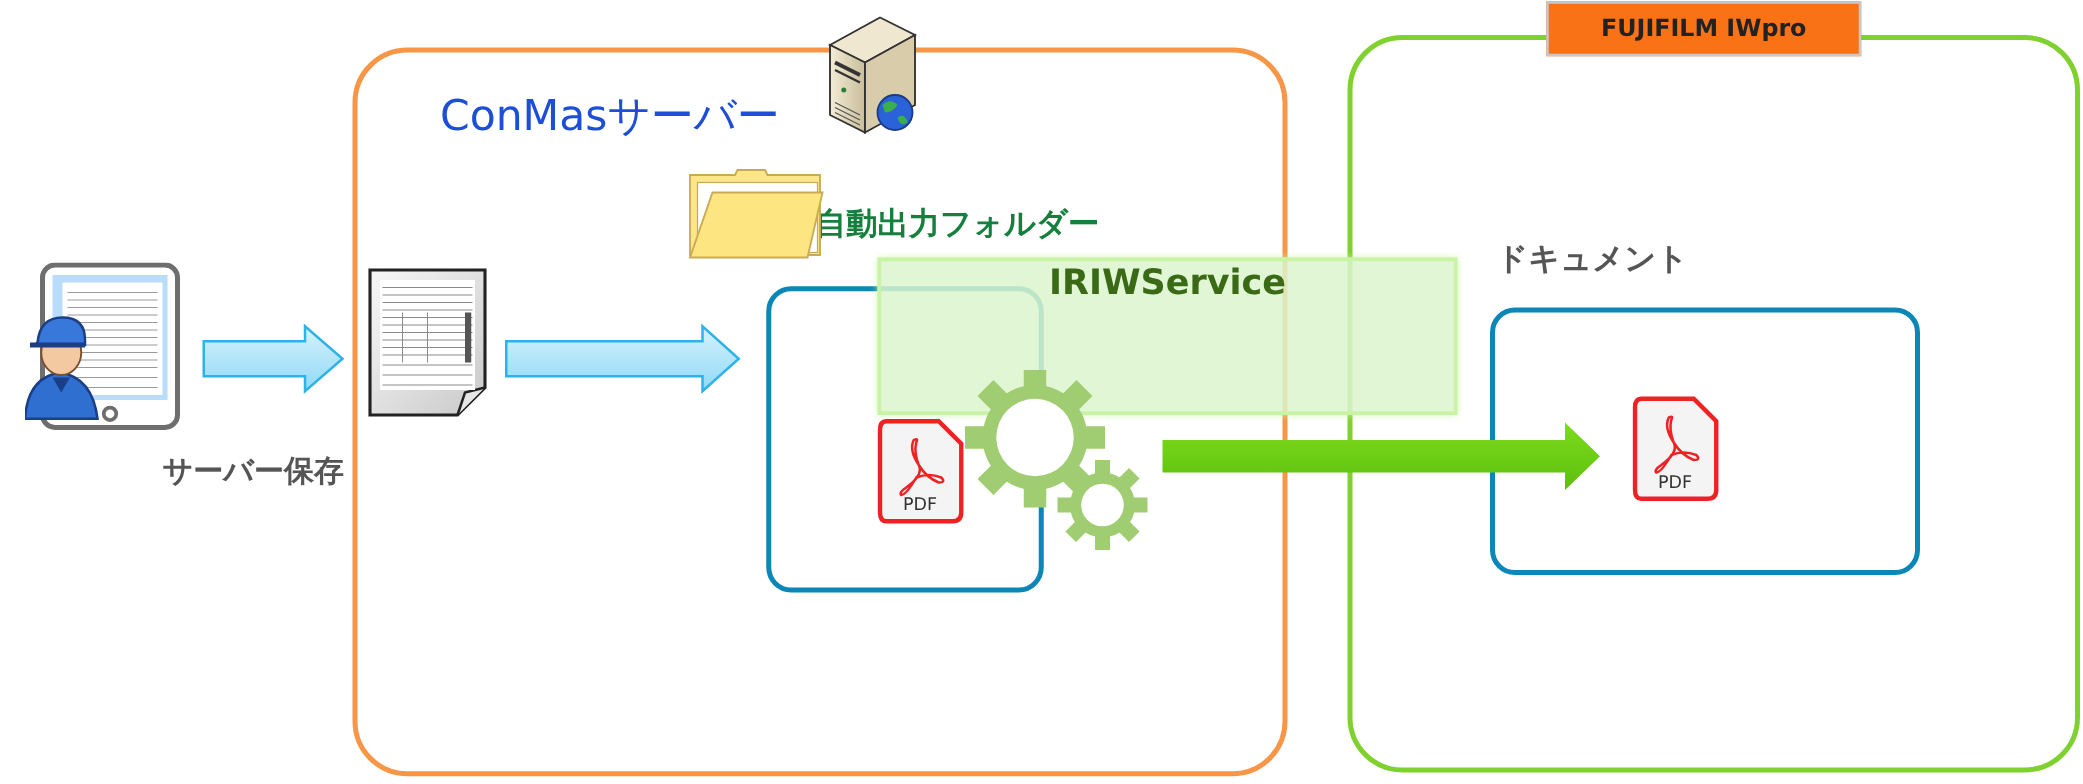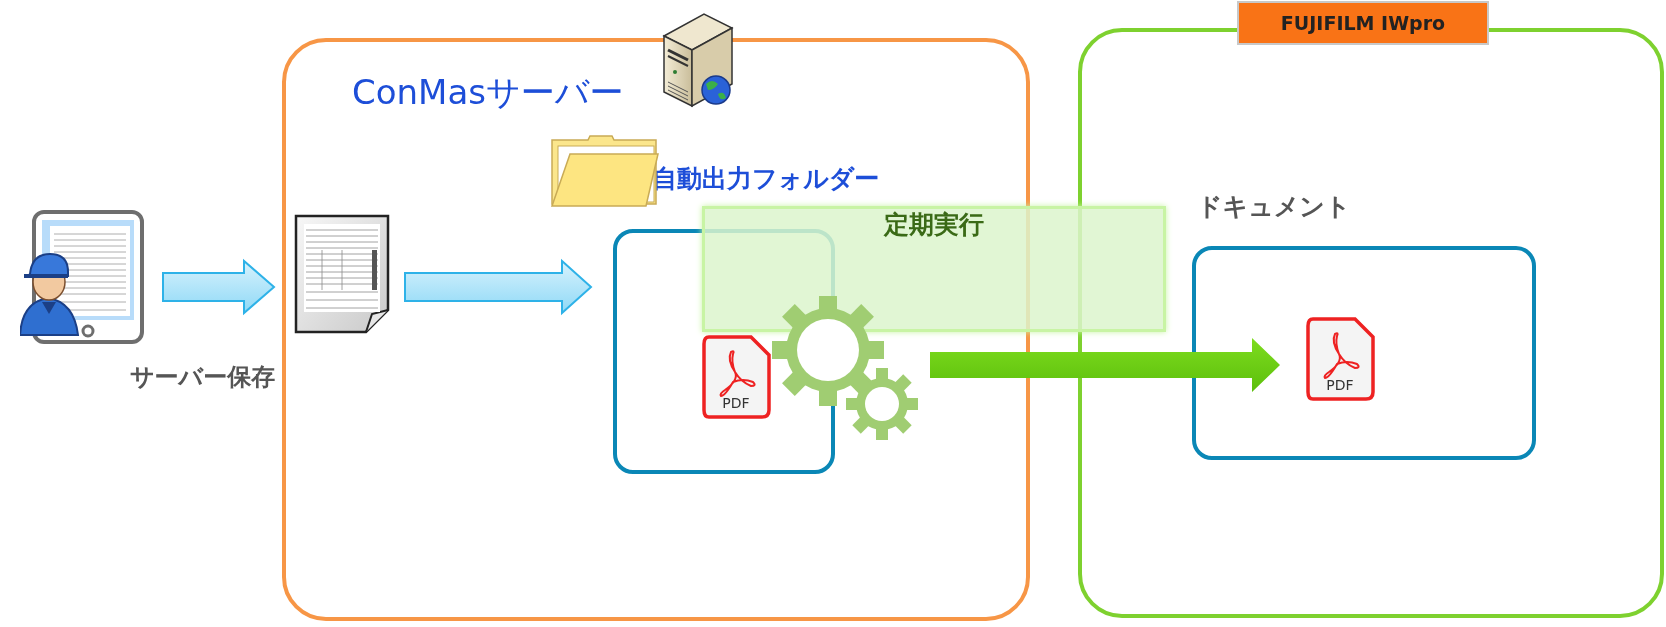--- a/index.html
+++ b/index.html
@@ -17,21 +17,21 @@
               align-items: center; justify-content: center; font-weight: bold;
               font-size: 19px; color: #222; }
 
   .inner-left { left: 613px; top: 229px; width: 222px; height: 245px;
                 border: 4px solid #0a87b6; border-radius: 20px; box-sizing: border-box; }
   .inner-right { left: 1192px; top: 246px; width: 344px; height: 214px;
                  border: 4px solid #0a87b6; border-radius: 20px; box-sizing: border-box; }
 
   .label-conmas { left: 352px; top: 52px; font-size: 34px; color: #1d4ed8;
                   font-family: "DejaVu Sans", sans-serif; margin-top: 18px; }
-  .label-folder { left: 652px; top: 162px; font-size: 25px; font-weight: bold; color: #1d4ed8; }
+  .label-folder { left: 652px; top: 162px; font-size: 25px; font-weight: bold; color: #15803d; }
   .label-doc { left: 1197px; top: 190px; font-size: 25px; font-weight: bold; color: #555; }
   .label-save { left: 130px; top: 344px; font-size: 24px; font-weight: bold; color: #555; margin-top: 17px; }
 
   .service-box { left: 702px; top: 206px; width: 464px; height: 126px;
                  background: rgba(220, 245, 205, 0.85);
                  border: 3px solid #c8f4a4; box-shadow: 0 0 6px #c8f4a4;
                  box-sizing: border-box; text-align: center; color: #3a6a16;
                  font-weight: bold; }
   .service-box .l1 { font-size: 28px; line-height: 36px; margin-top: 4px; }
   .service-box .l2 { font-size: 28px; line-height: 34px; }
@@ -144,21 +144,21 @@
   <path d="M46 74 Q52 68 58 74 Q54 80 48 80 Z M58 84 Q64 80 66 88 Q60 92 58 84 Z" fill="#3bb04a"></path>
 </svg>
 
 <svg class="abs" style="left:548px; top:134px;" width="112" height="74" viewBox="0 0 112 74">
   <path d="M4 6 L40 6 L42 2 L64 2 L66 6 L108 6 L108 70 L4 70 Z" fill="#fbe68c" stroke="#c9ab55" stroke-width="1.5"></path>
   <rect x="10" y="12" width="96" height="56" fill="#ffffff" stroke="#c9ab55" stroke-width="1"></rect>
   <path d="M22 20 L110 20 L98 72 L4 72 Z" fill="#fde581" stroke="#c9ab55" stroke-width="1.5"></path>
 </svg>
 
 <div class="abs service-box">
-  <div class="l3">定期実行</div>
+  <div class="l2">IRIWService</div>
 </div>
 
 <svg class="abs" style="left:701px; top:334px;" width="72" height="86" viewBox="0 0 72 86">
   <path d="M8 3 L50 3 L68 21 L68 76 Q68 83 61 83 L8 83 Q3 83 3 76 L3 10 Q3 3 8 3 Z" fill="#f4f4f4" stroke="#ee2222" stroke-width="3.5"></path>
   <path d="M30 18 Q26 26 34 38 Q38 46 24 56 Q18 60 20 62 Q24 62 32 48 Q42 44 52 48 Q56 52 50 52 Q40 48 34 38 Q30 28 32 20 Q34 16 30 18 Z" fill="none" stroke="#ee2222" stroke-width="2"></path>
   <text x="35" y="74" text-anchor="middle" class="pdf-label">PDF</text>
 </svg>
 
 <svg class="abs" style="left:772px; top:296px;" width="150" height="148" viewBox="0 0 150 148">
   <g fill="#a0cd72">

